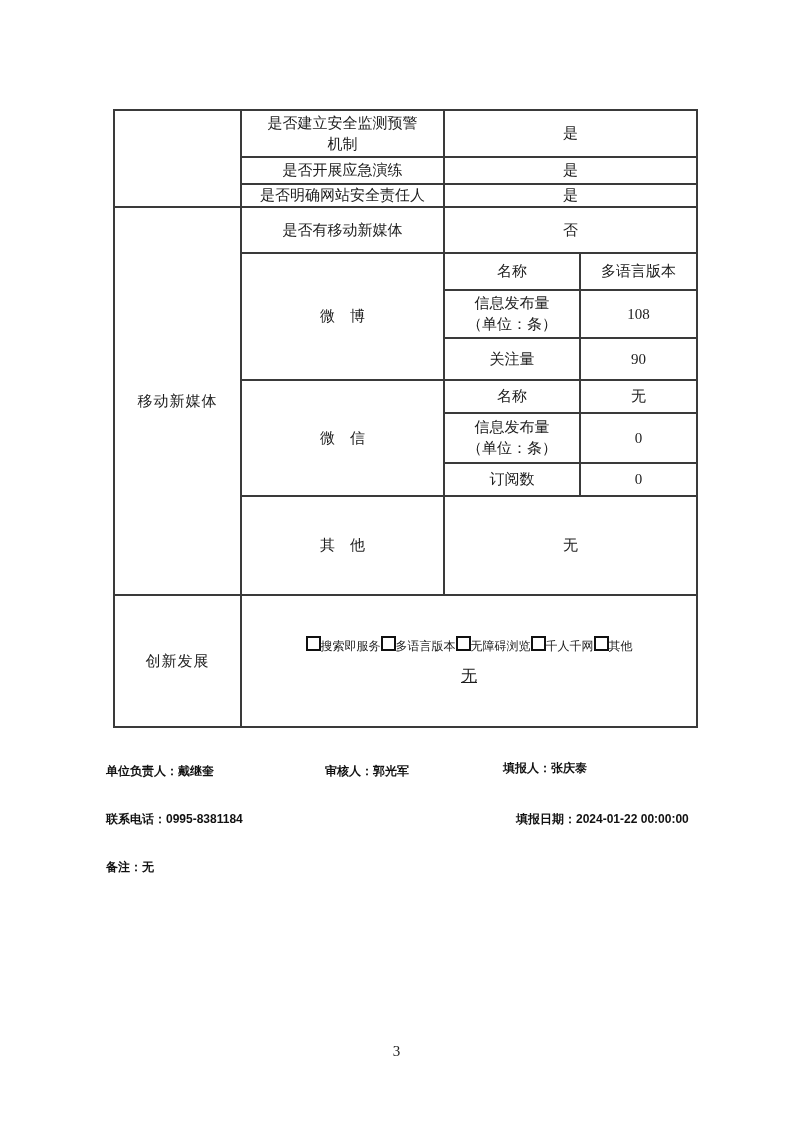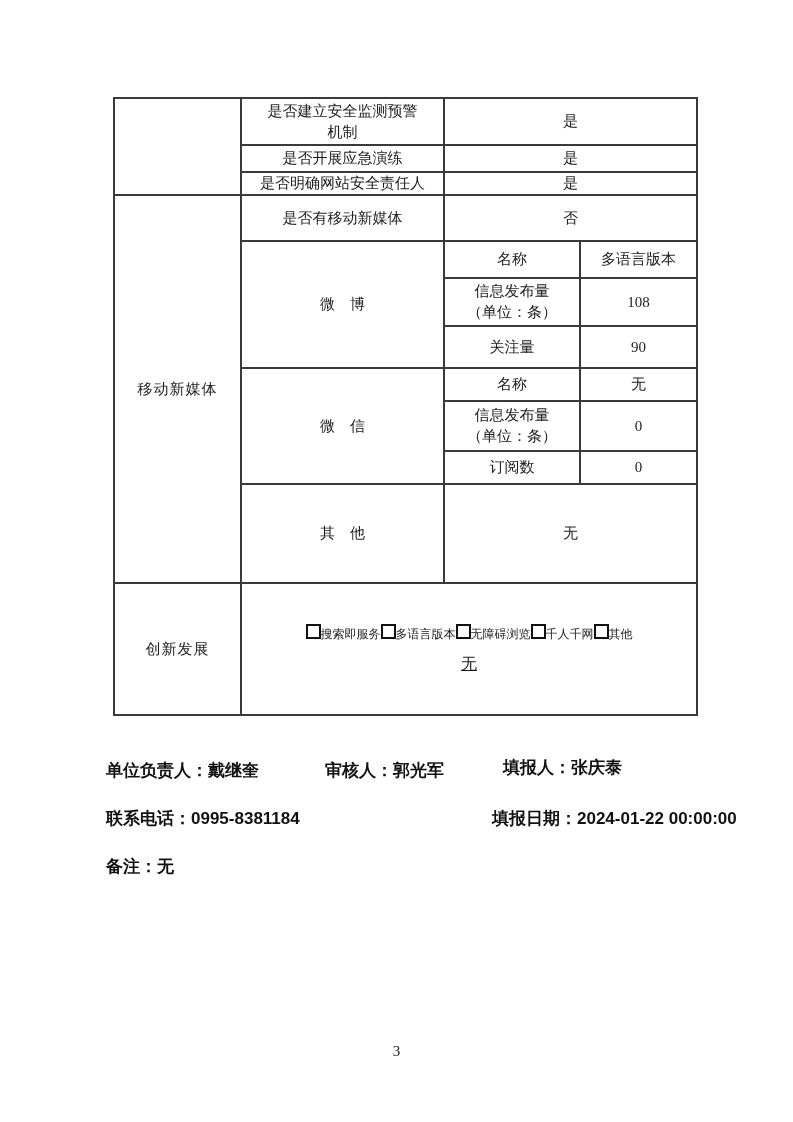--- a/index.html
+++ b/index.html
@@ -6,21 +6,21 @@
   body {
     width: 793px; height: 1122px;
     background: #ffffff;
     position: relative;
     font-family: "Liberation Serif", "DejaVu Serif", serif;
     color: #1c1c1c;
     overflow: hidden;
   }
   table.report {
     position: absolute;
-    left: 113px; top: 97px;
+    left: 113px; top: 109px;
     width: 583px;
     border-collapse: collapse;
     table-layout: fixed;
   }
   table.report td {
     border: 2px solid #3a3a3a;
     text-align: center;
     vertical-align: middle;
     font-size: 15px;
     line-height: 21px;
@@ -46,21 +46,21 @@
     border: 2px solid #111111;
     background: #ffffff;
     vertical-align: -1px;
   }
   .inno-fill { font-size: 16px; line-height: 30px; }
   .underline { text-decoration: underline; }
   .footer-item {
     position: absolute;
     font-family: "Liberation Sans", "DejaVu Sans", sans-serif;
     font-weight: bold;
-    font-size: 17px;
+    font-size: 12px;
     line-height: 20px;
     color: #111111;
     white-space: nowrap;
   }
   .page-number {
     position: absolute;
     left: 0; top: 1043px;
     width: 793px;
     text-align: center;
     font-size: 15px;
@@ -136,16 +136,16 @@
       <div class="inno-fill"><span class="underline">无</span></div>
     </td>
   </tr>
 </tbody>
   </table>
 
 <div class="footer-item" style="left:106px; top:761px;"><span>单位负责人：</span><span>戴继奎</span></div>
 <div class="footer-item" style="left:325px; top:761px;"><span>审核人：</span><span>郭光军</span></div>
 <div class="footer-item" style="left:503px; top:758px;"><span>填报人：</span><span>张庆泰</span></div>
 <div class="footer-item" style="left:106px; top:809px;text-align:right;"><span>联系电话：</span><span>0995-8381184</span></div>
-<div class="footer-item" style="left:492px; top:809px;"><span>填报日期：</span><span>2024-01-22 00:00:00</span></div>
+<div class="footer-item" style="left:516px; top:809px;"><span>填报日期：</span><span>2024-01-22 00:00:00</span></div>
 <div class="footer-item" style="left:106px; top:857px;"><span>备注：</span><span>无</span></div>
 
 <div class="page-number">3</div>
 
 </body></html>

